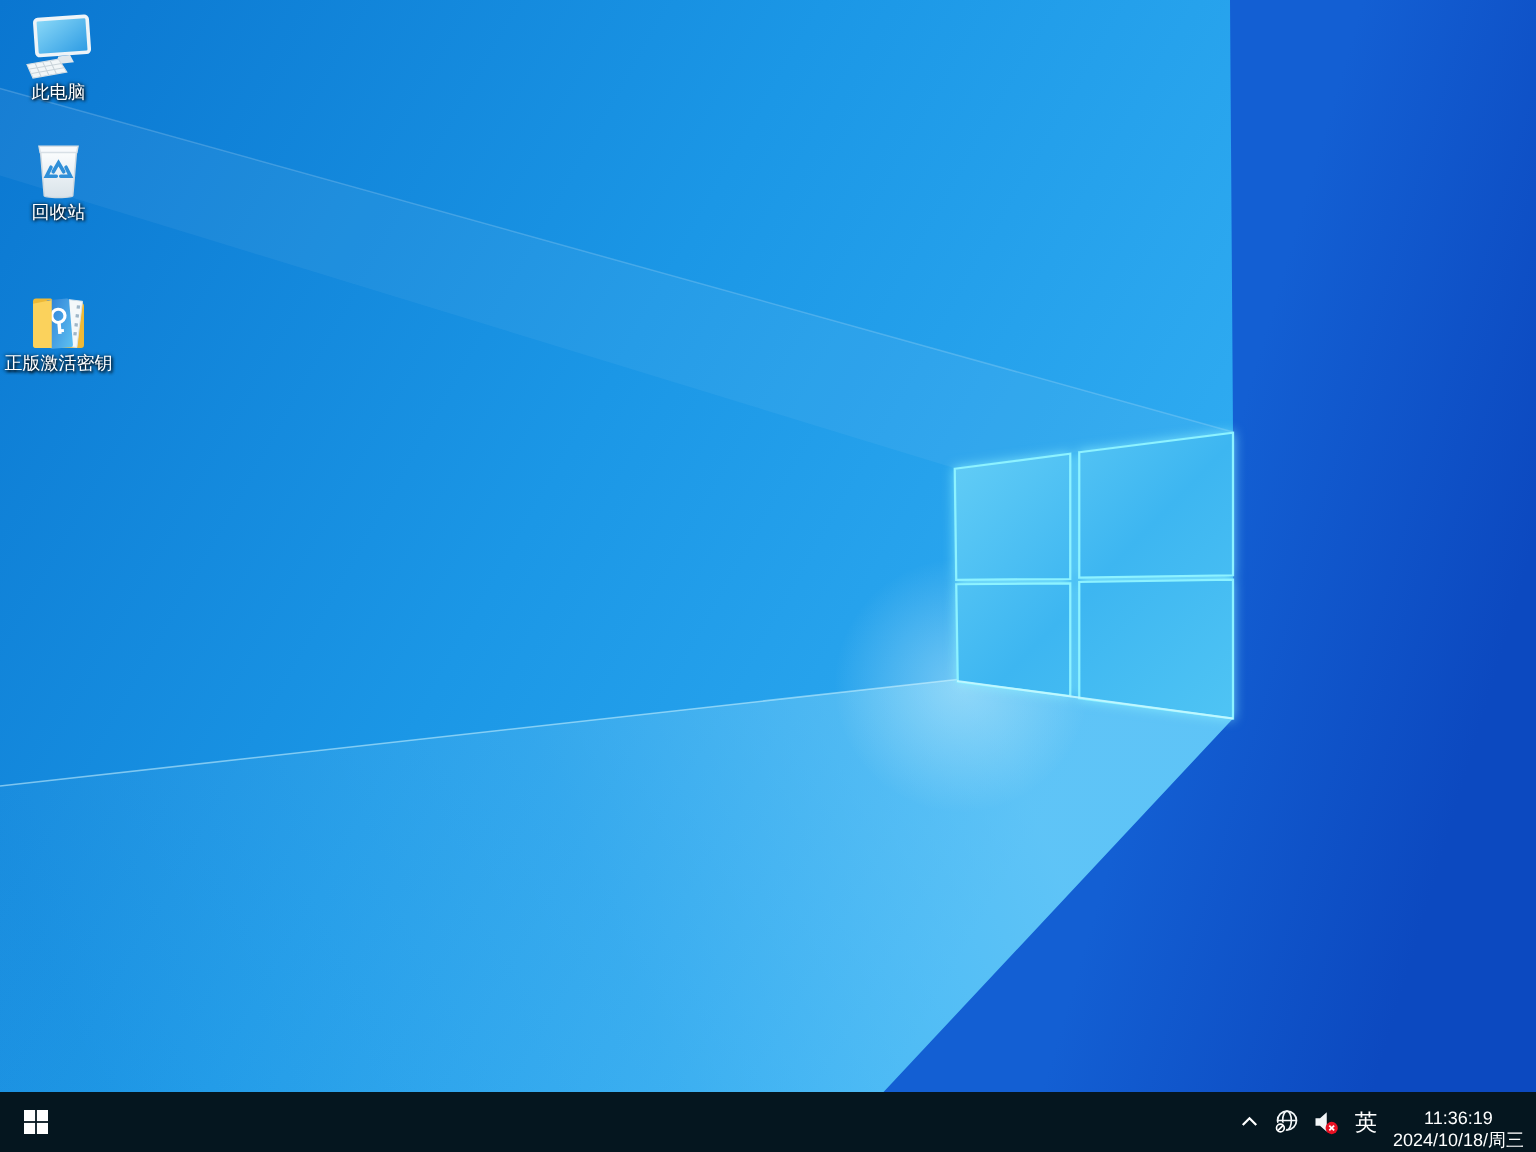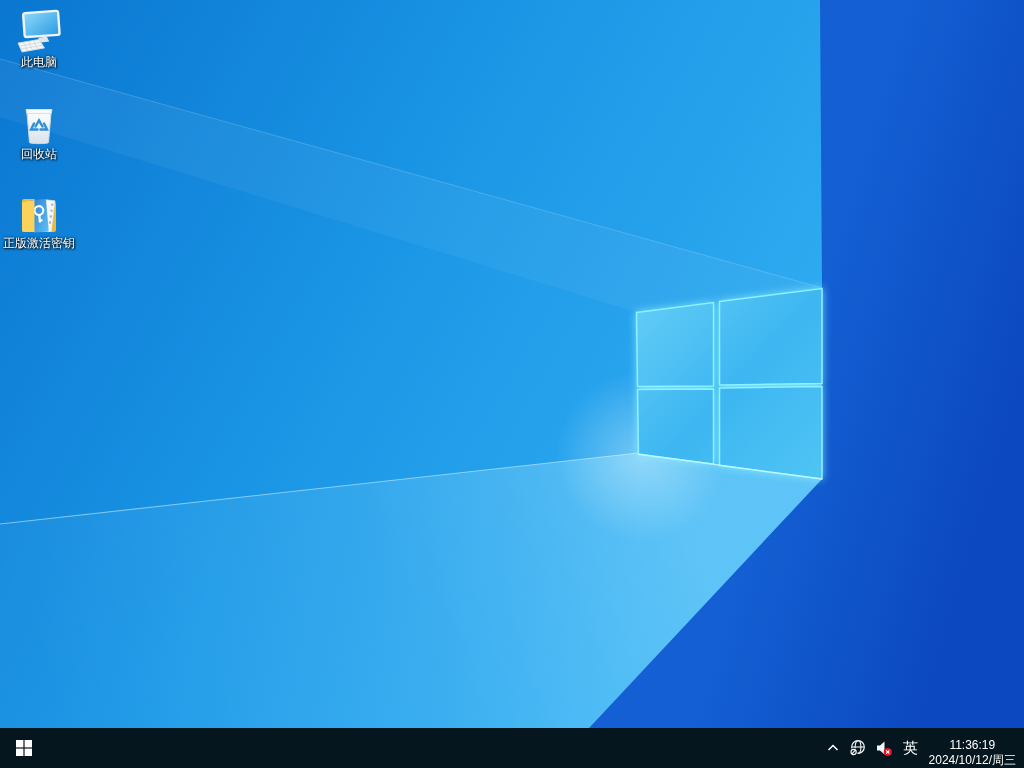--- a/index.html
+++ b/index.html
@@ -11,23 +11,24 @@
   
   #wallpaper{position:absolute;left:0;top:0;width:1024px;height:768px;display:block;}
   
   .dicon{
     position:absolute;left:0;width:78px;text-align:center;cursor:default;
   }
   .dicon .art{display:block;margin:0 auto;}
   .dicon .lbl{
     margin-top:1px;font-size:12px;line-height:14px;color:#fff;white-space:nowrap;
     text-shadow:1px 1px 2px rgba(0,0,0,.95),0 0 3px rgba(0,0,0,.65),-1px 0 2px rgba(0,0,0,.45);
+    font-family:Liberation Mono, monospace;
   }
   #icon-this-pc{top:8px;}
-  #icon-recycle{top:100px;}
+  #icon-recycle{top:88px;}
   #icon-keyfolder{top:189px;}
   
   #taskbar{
     position:absolute;left:0;bottom:0;width:1024px;height:40px;
     background:#05161f;display:flex;align-items:stretch;z-index:5;
   }
   .tb-btn{
     display:flex;align-items:center;justify-content:center;height:40px;
     background:transparent;border:none;padding:0;color:#fff;
   }
@@ -197,16 +198,16 @@
         <line x1="14.4" y1="10.4" x2="11.2" y2="13.6" stroke="#fff" stroke-width="1.2"></line>
       </svg>
     </div>
 
     <div class="tray-item" id="tray-ime">
       <span>英</span>
     </div>
 
     <div id="tray-clock">
       <div class="time">11:36:19</div>
-      <div class="date">2024/10/12/周三</div>
+      <div class="date">2024/10/18/周三</div>
     </div>
   </div>
 </div>
 
 </body></html>

